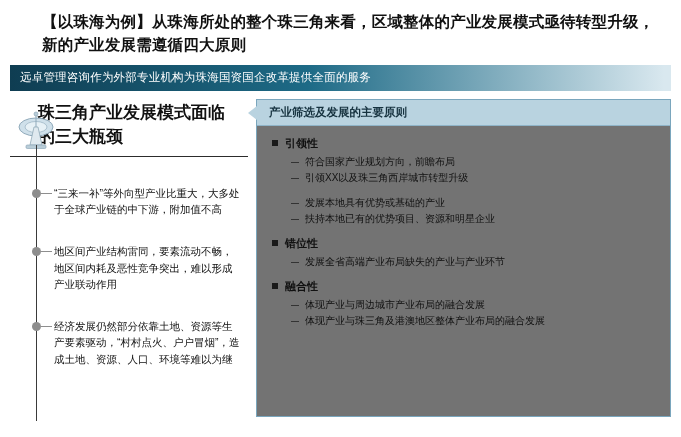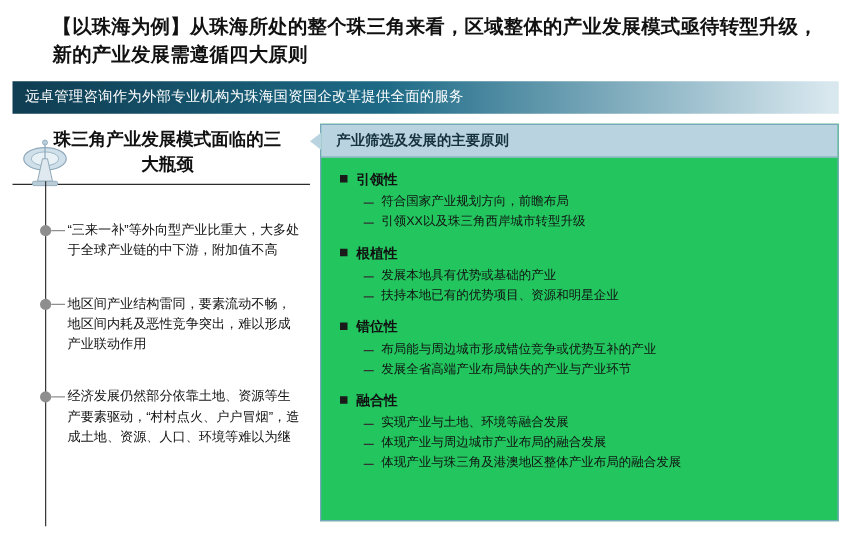--- a/index.html
+++ b/index.html
@@ -64,22 +64,22 @@
     height: 330px;
   }
 
   
   .left-col {
     width: 238px;
     position: relative;
     box-sizing: border-box;
   }
   .left-head {
-    text-align: center;
-    font-size: 14px;
+    text-align: left;
+    font-size: 17px;
     font-weight: bold;
     color: #111;
     line-height: 1.45;
     padding: 2px 18px 0 28px;
   }
   .left-head-line {
     margin: 6px 0 0 0;
     border-bottom: 1.5px solid #2c2c2c;
     width: 100%;
   }
@@ -132,21 +132,21 @@
   }
 
   
   .right-col {
     flex: 1;
     margin-left: 8px;
     position: relative;
   }
   .panel {
     border: 1px solid #7aa6bd;
-    background: #22c55e;
+    background: #737373;
     height: 318px;
     box-sizing: border-box;
     position: relative;
   }
   .panel-head {
     background: #b9d3e0;
     border-bottom: 1px solid #8fb4c8;
     height: 26px;
     display: flex;
     align-items: center;
@@ -276,57 +276,51 @@
               <span class="dsh"></span>
               <span>符合国家产业规划方向，前瞻布局</span>
             </div>
             <div class="p-item">
               <span class="dsh"></span>
               <span>引领XX以及珠三角西岸城市转型升级</span>
             </div>
           </div>
 
           <div class="principle">
-            <div class="p-title">
-              <span class="sq"></span>
-              <span>根植性</span>
-            </div>
             <div class="p-item">
               <span class="dsh"></span>
               <span>发展本地具有优势或基础的产业</span>
             </div>
             <div class="p-item">
               <span class="dsh"></span>
               <span>扶持本地已有的优势项目、资源和明星企业</span>
             </div>
           </div>
 
           <div class="principle">
             <div class="p-title">
               <span class="sq"></span>
               <span>错位性</span>
             </div>
             <div class="p-item">
               <span class="dsh"></span>
-              <span>布局能与周边城市形成错位竞争或优势互补的产业</span>
             </div>
             <div class="p-item">
               <span class="dsh"></span>
               <span>发展全省高端产业布局缺失的产业与产业环节</span>
             </div>
           </div>
 
           <div class="principle">
             <div class="p-title">
               <span class="sq"></span>
               <span>融合性</span>
             </div>
             <div class="p-item">
               <span class="dsh"></span>
-              <span>实现产业与土地、环境等融合发展</span>
             </div>
             <div class="p-item">
               <span class="dsh"></span>
               <span>体现产业与周边城市产业布局的融合发展</span>
             </div>
             <div class="p-item">
               <span class="dsh"></span>
               <span>体现产业与珠三角及港澳地区整体产业布局的融合发展</span>
             </div>
           </div>

